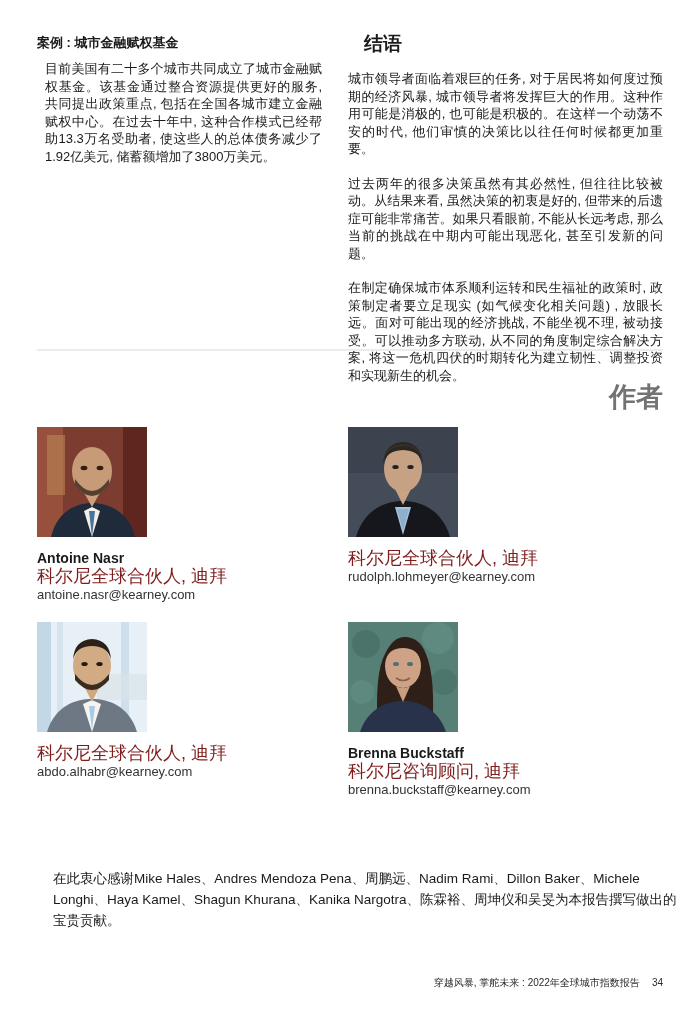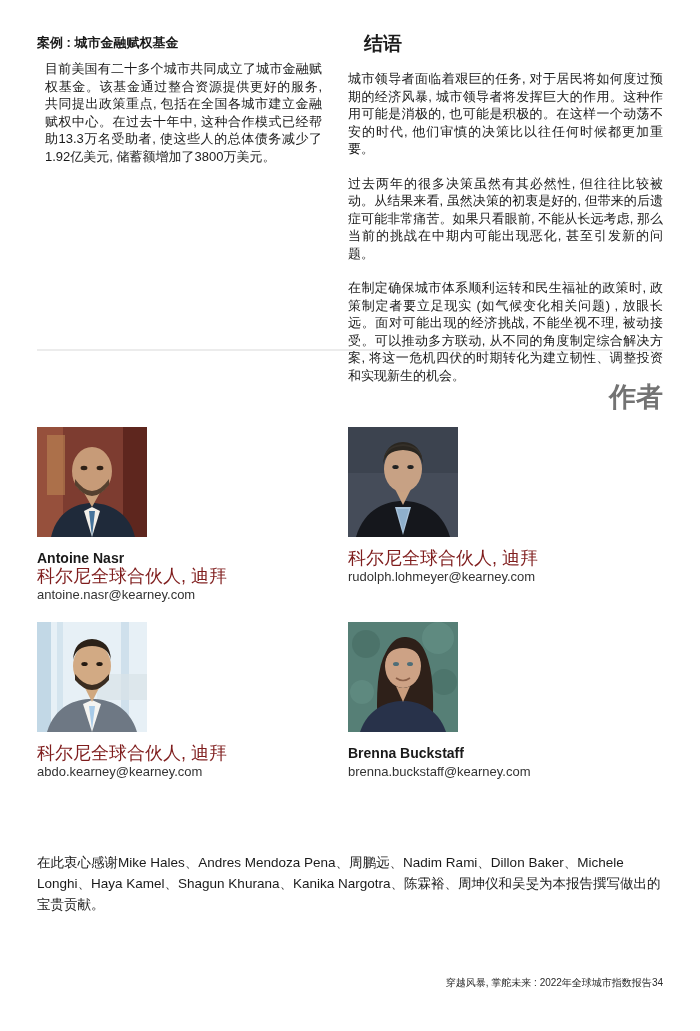--- a/index.html
+++ b/index.html
@@ -93,28 +93,29 @@
     color:#333333;
     text-decoration:none;
   }
   
   .acknowledgment{
     position:absolute;
     left:37px; top:852px;
     width:626px;
     font-size:13.5px;
     line-height:21px;
-    margin:0;
+    margin:16px;
   }
   
   .footer{
     position:absolute;
     right:37px; top:976px;
     display:flex;
     align-items:baseline;
+    gap:12px;
     font-size:10px;
     color:#2b2b2b;
   }
 </style>
 </head>
 <body>
 
 <div class="page">
 
   <div class="top-section">
@@ -186,41 +187,42 @@
           <path d="M46 82 L55 110 L64 82 L55 78 Z" fill="#f5f4f1"></path>
           <path d="M52 84 L55 108 L58 84 Z" fill="#a9cbe8"></path>
           <path d="M46 62 L55 80 L64 62 Z" fill="#d0a87f"></path>
           <ellipse cx="55" cy="44" rx="19" ry="23" fill="#d2aa84"></ellipse>
           <path d="M38 52 Q55 74 72 52 L72 58 Q55 78 38 58 Z" fill="#3a2c20"></path>
           <path d="M36 38 Q37 18 55 17 Q73 18 74 38 Q71 24 55 24 Q39 24 36 38 Z" fill="#2b2118"></path>
           <ellipse cx="47.5" cy="42" rx="3.2" ry="2" fill="#241a12"></ellipse>
           <ellipse cx="62.5" cy="42" rx="3.2" ry="2" fill="#241a12"></ellipse>
         </svg>
         <div class="author-title">科尔尼全球合伙人, 迪拜</div>
-        <a class="author-email" href="#">abdo.kearney@kearney.com</a>
+        <a class="author-email" href="#">abdo.alhabr@kearney.com</a>
       </div>
 
       <div class="author-card">
         <svg class="author-photo" viewBox="0 0 110 110" xmlns="http://www.w3.org/2000/svg">
           <rect width="110" height="110" fill="#567f76"></rect>
           <circle cx="18" cy="22" r="14" fill="#4a7068" opacity="0.8"></circle>
           <circle cx="90" cy="16" r="16" fill="#628d83" opacity="0.8"></circle>
           <circle cx="14" cy="70" r="12" fill="#628d83" opacity="0.7"></circle>
           <circle cx="96" cy="60" r="13" fill="#4a7068" opacity="0.7"></circle>
           <path d="M30 110 Q26 50 38 30 Q46 14 58 15 Q72 16 78 32 Q88 56 84 110 Z" fill="#2e2019"></path>
           <path d="M12 110 C20 86 40 79 55 79 C70 79 90 86 98 110 Z" fill="#28324a"></path>
           <path d="M47 62 L55 80 L63 62 Z" fill="#c99d7e"></path>
           <ellipse cx="55" cy="44" rx="18" ry="22" fill="#cda habitual"></ellipse>
           <ellipse cx="55" cy="44" rx="18" ry="22" fill="#cda285"></ellipse>
           <path d="M37 40 Q38 20 55 19 Q72 20 73 40 Q70 26 55 26 Q40 26 37 40 Z" fill="#2e2019"></path>
           <ellipse cx="48" cy="42" rx="3" ry="2" fill="#4f6e78"></ellipse>
           <ellipse cx="62" cy="42" rx="3" ry="2" fill="#4f6e78"></ellipse>
           <path d="M48 56 Q55 61 62 56" stroke="#8a5f48" stroke-width="1.6" fill="none"></path>
         </svg>
         <div class="author-name">Brenna Buckstaff</div>
+        <div class="author-title">科尔尼咨询顾问, 迪拜</div>
         <a class="author-email" href="#">brenna.buckstaff@kearney.com</a>
       </div>
 
     </div>
   </div>
 
   <p class="acknowledgment">在此衷心感谢Mike Hales、Andres Mendoza Pena、周鹏远、Nadim Rami、Dillon Baker、Michele Longhi、Haya Kamel、Shagun Khurana、Kanika Nargotra、陈霖裕、周坤仪和吴旻为本报告撰写做出的宝贵贡献。</p>
 
   <div class="footer">
     <span>穿越风暴, 掌舵未来 : 2022年全球城市指数报告</span>

